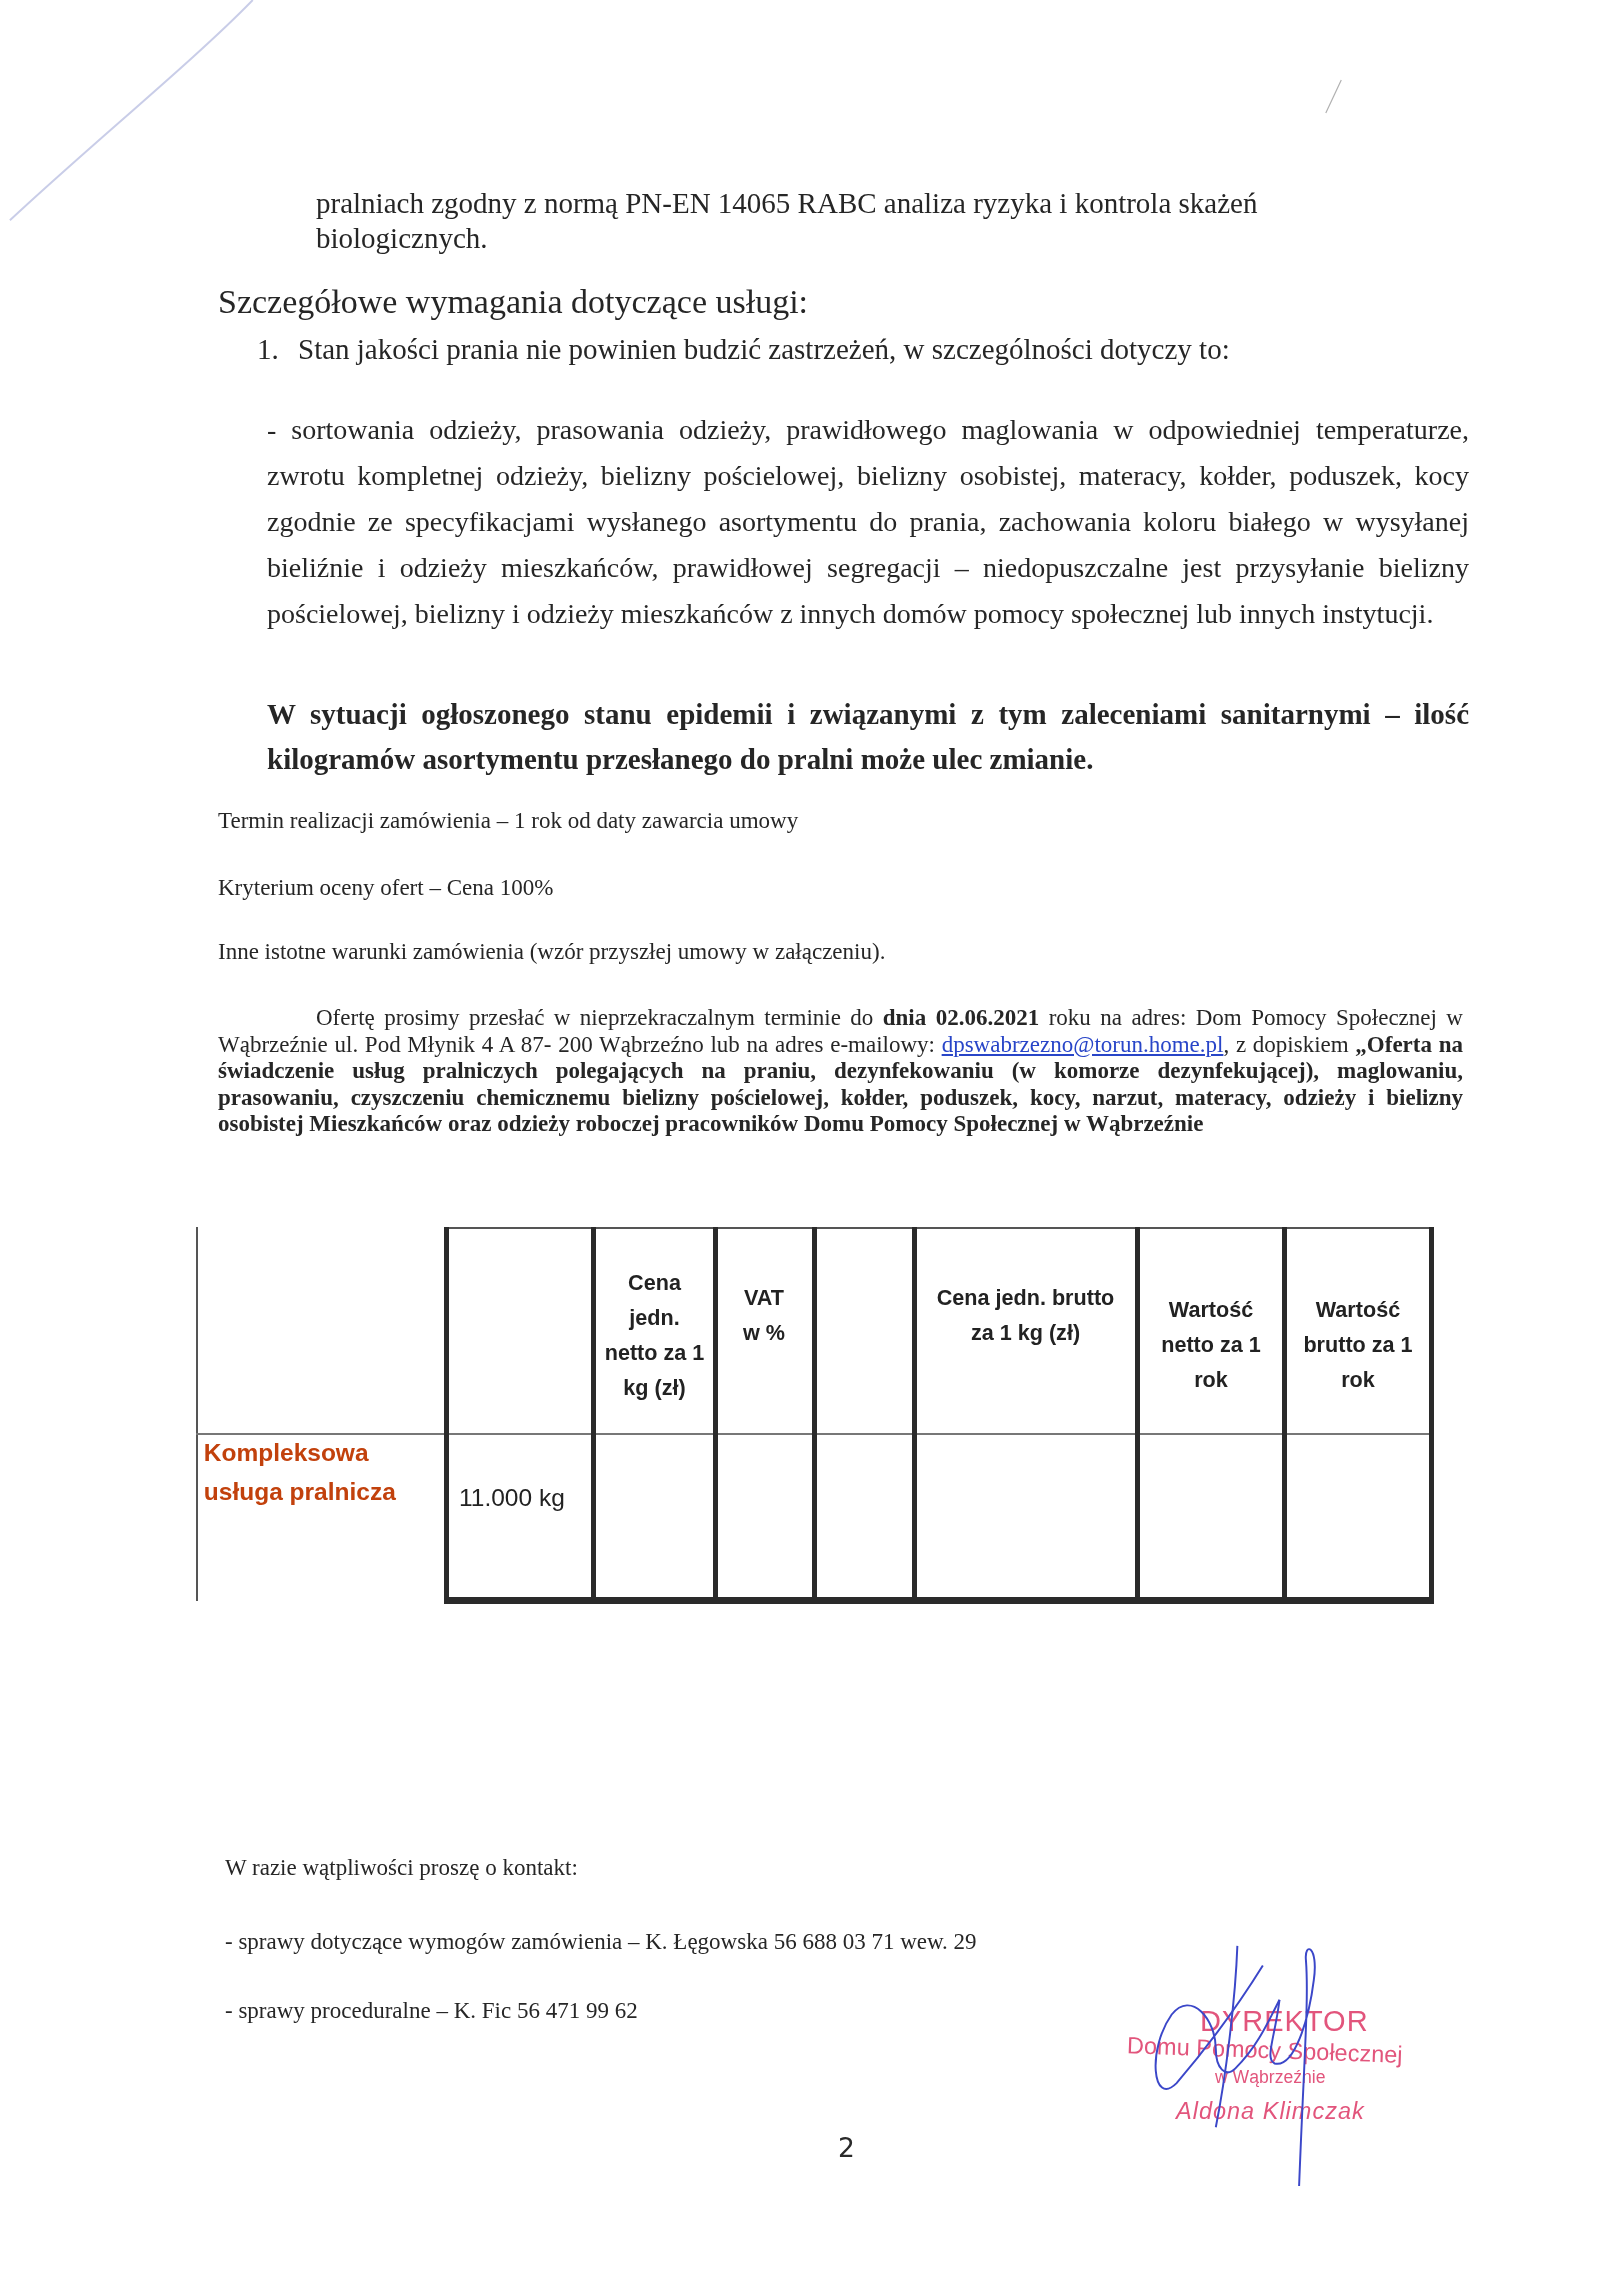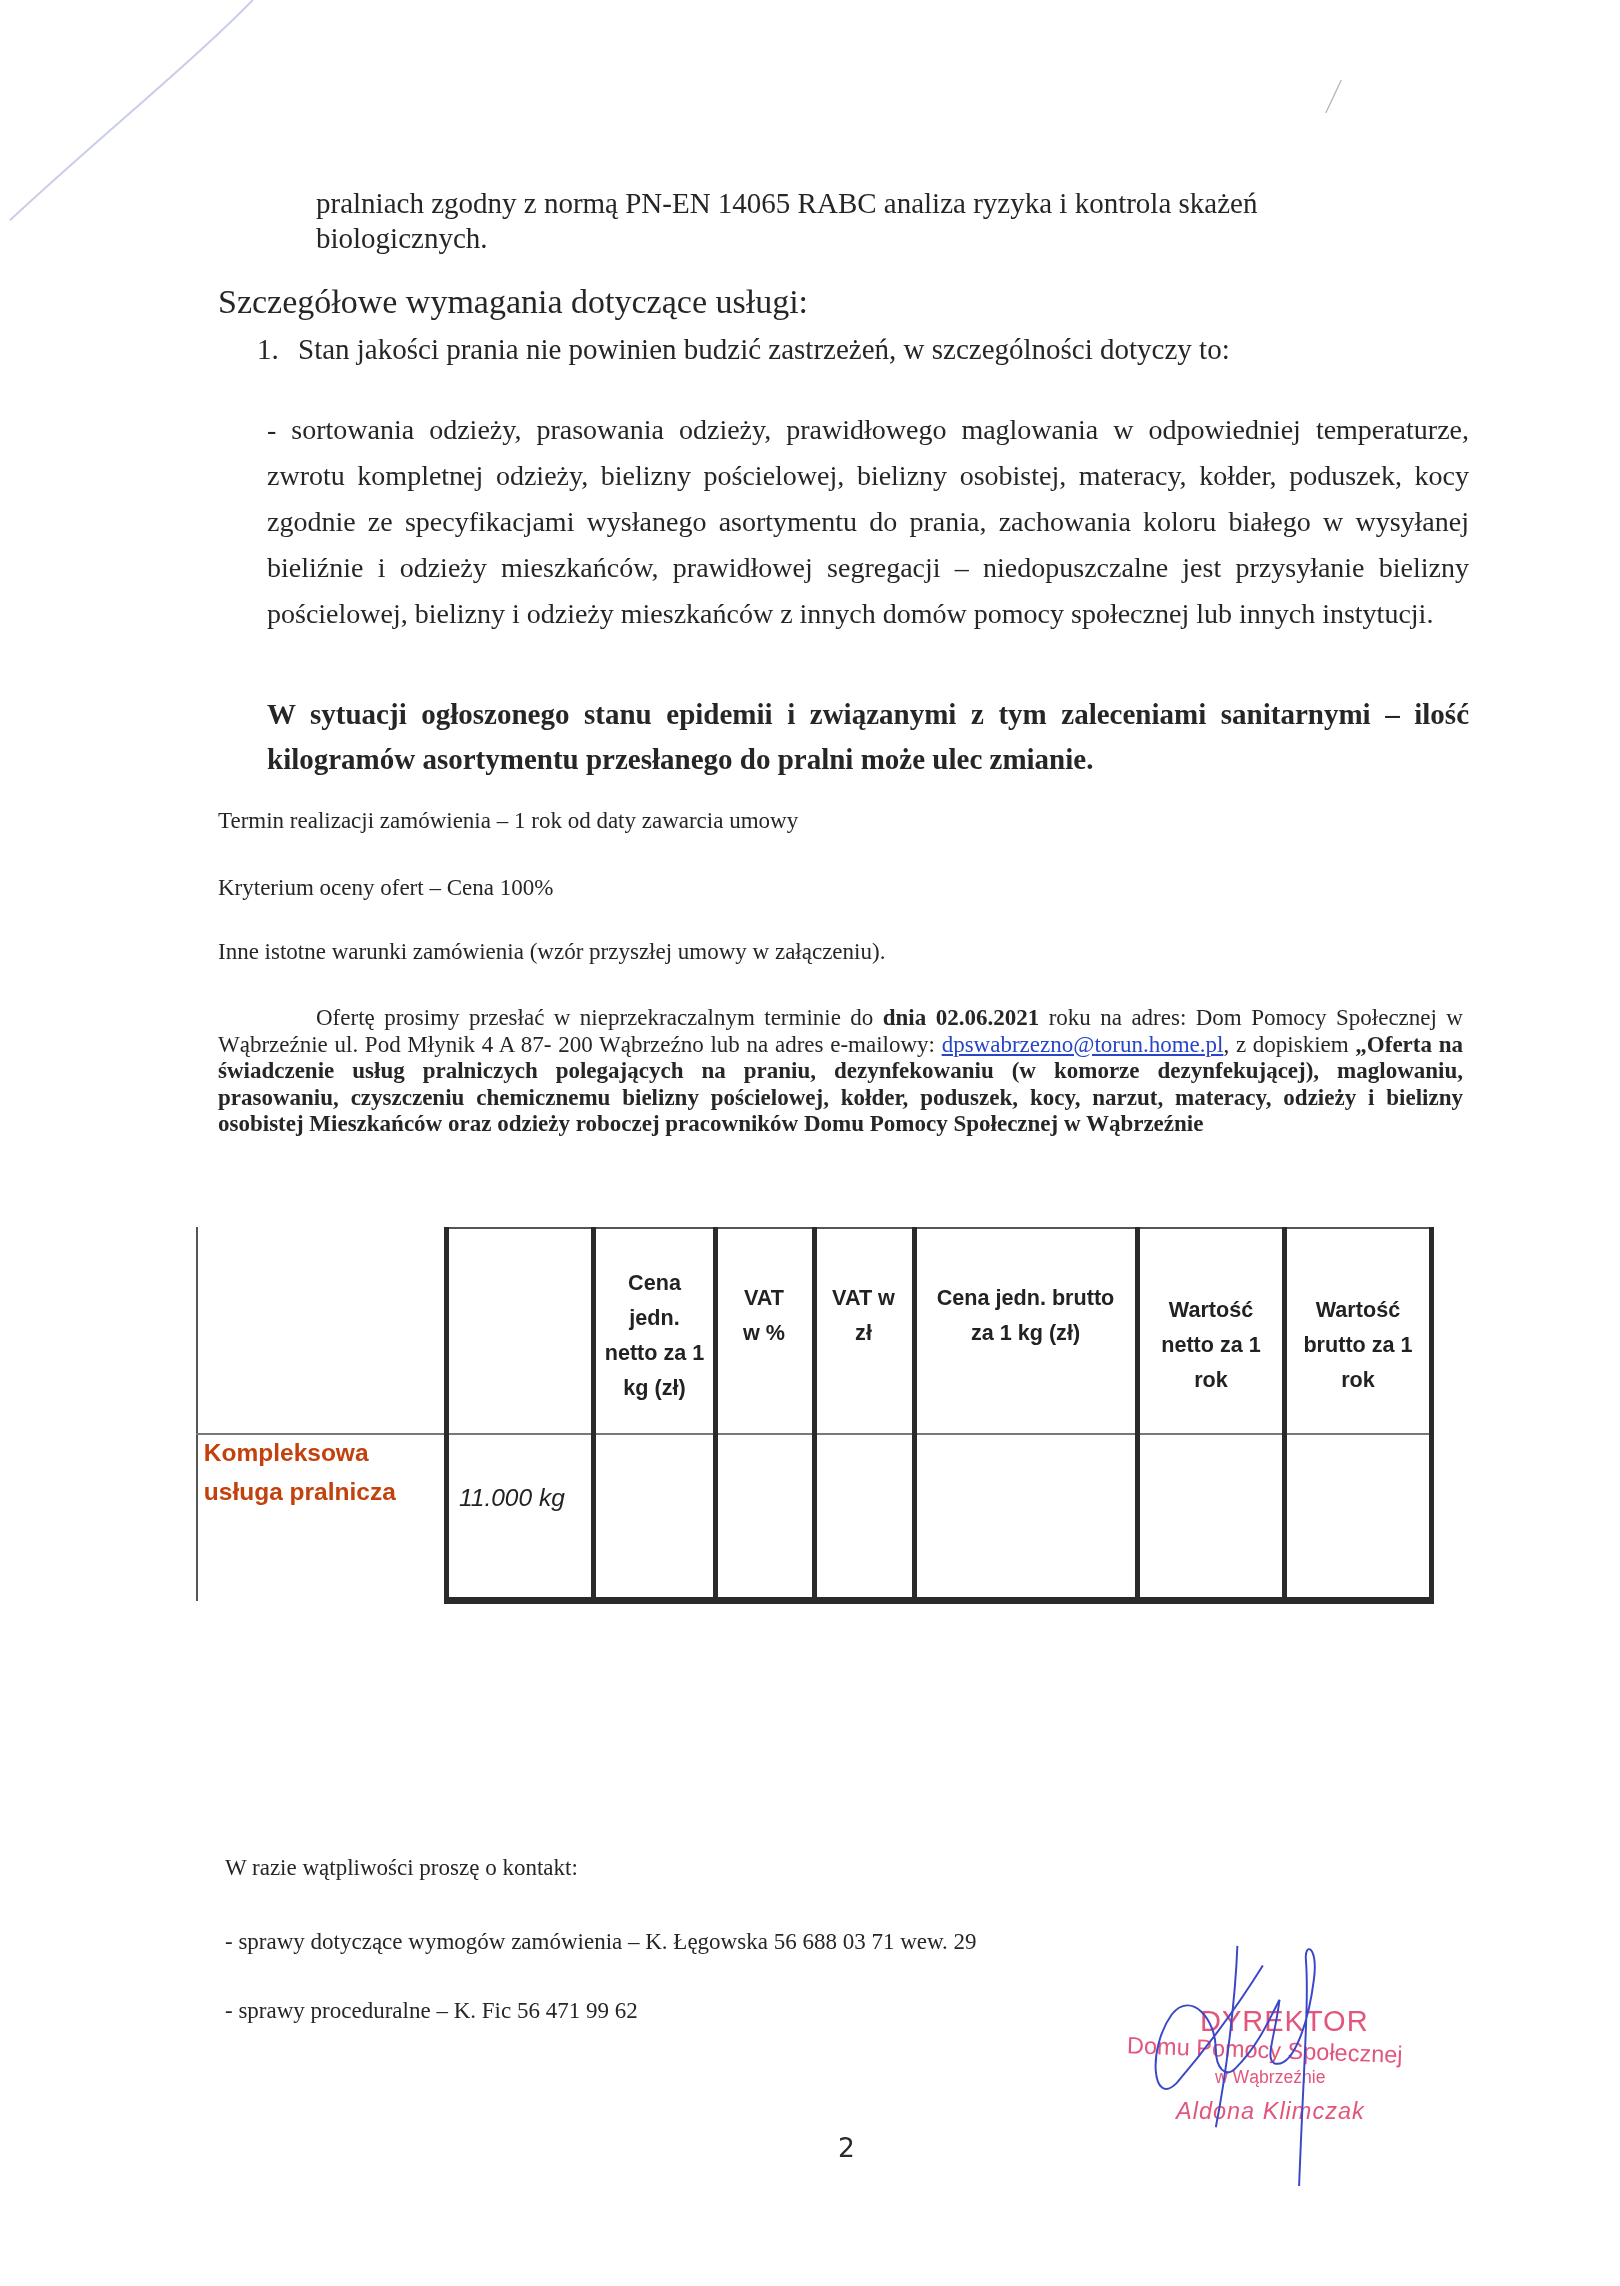--- a/index.html
+++ b/index.html
@@ -23,21 +23,21 @@
   
   .tbl { left: 196px; top: 1227px; width: 1237px; height: 375px; }
   .vline { position: absolute; top: 0; background: #2a2a2a; }
   .hline { position: absolute; height: 2px; background: #6a6a6a; }
   .cell { position: absolute; display: flex; align-items: center; justify-content: center;
           text-align: center; font-family: "Liberation Sans", sans-serif; font-weight: bold;
           font-size: 21.6px; line-height: 35px; color: #222; }
   .body-name { position: absolute; left: 7.8px; top: 206px; font-family: "Liberation Sans", sans-serif;
                font-weight: bold; font-size: 24.5px; line-height: 39px; color: #c2410c; }
   .body-qty { position: absolute; left: 263px; top: 257px; font-family: "Liberation Sans", sans-serif;
-              font-size: 24.5px; color: #222; font-style: italic; }
+              font-size: 24.5px; color: #222; }
 
   .contact { left: 225px; font-size: 23px; }
   .page-num { left: 838px; top: 2132px; font-family: "DejaVu Sans", sans-serif; font-size: 26.5px; color: #2a2a2a; }
 
   
   .stamp { left: 1117px; top: 2000px; width: 323px; height: 147px; color: #e2557c;
            font-family: "Liberation Sans", sans-serif; }
   .stamp .s1 { position: absolute; left: 83px; top: 4.9px; font-size: 29px; letter-spacing: 1px; }
   .stamp .s2 { position: absolute; left: 9.8px; top: 37px; font-size: 23.5px; transform: rotate(2deg); }
   .stamp .s3 { position: absolute; left: 98px; top: 67px; font-size: 17.6px; }
@@ -100,26 +100,20 @@
         <div>netto za 1</div>
         <div>kg   (zł)</div>
       </div>
   </div>
   <div class="cell" style="left:521px;top:9.8px;width:94px;height:196px;padding-bottom:39px;box-sizing:border-box">
     <div>
         <div>VAT</div>
         <div>w %</div>
       </div>
   </div>
-  <div class="cell" style="left:620px;top:9.8px;width:95px;height:196px;padding-bottom:39px;box-sizing:border-box">
-    <div>
-        <div>VAT w</div>
-        <div>zł</div>
-      </div>
-  </div>
   <div class="cell" style="left:720px;top:9.8px;width:219px;height:196px;padding-bottom:39px;box-sizing:border-box">
     <div>
         <div>Cena jedn. brutto</div>
         <div>za 1 kg  (zł)</div>
       </div>
   </div>
   <div class="cell" style="left:944px;top:9.8px;width:142px;height:196px;padding-top:19.6px;box-sizing:border-box">
     <div>
         <div>Wartość</div>
         <div>netto za 1</div>

